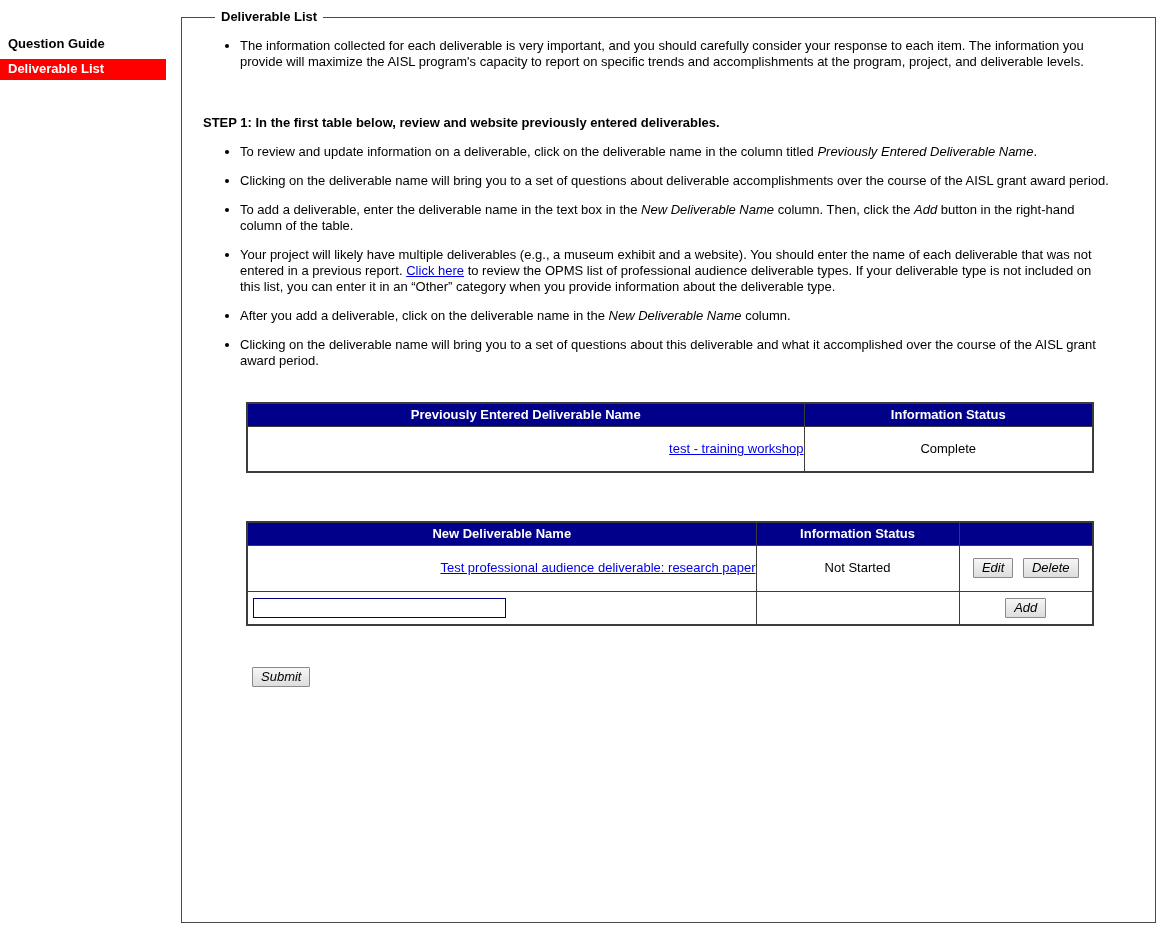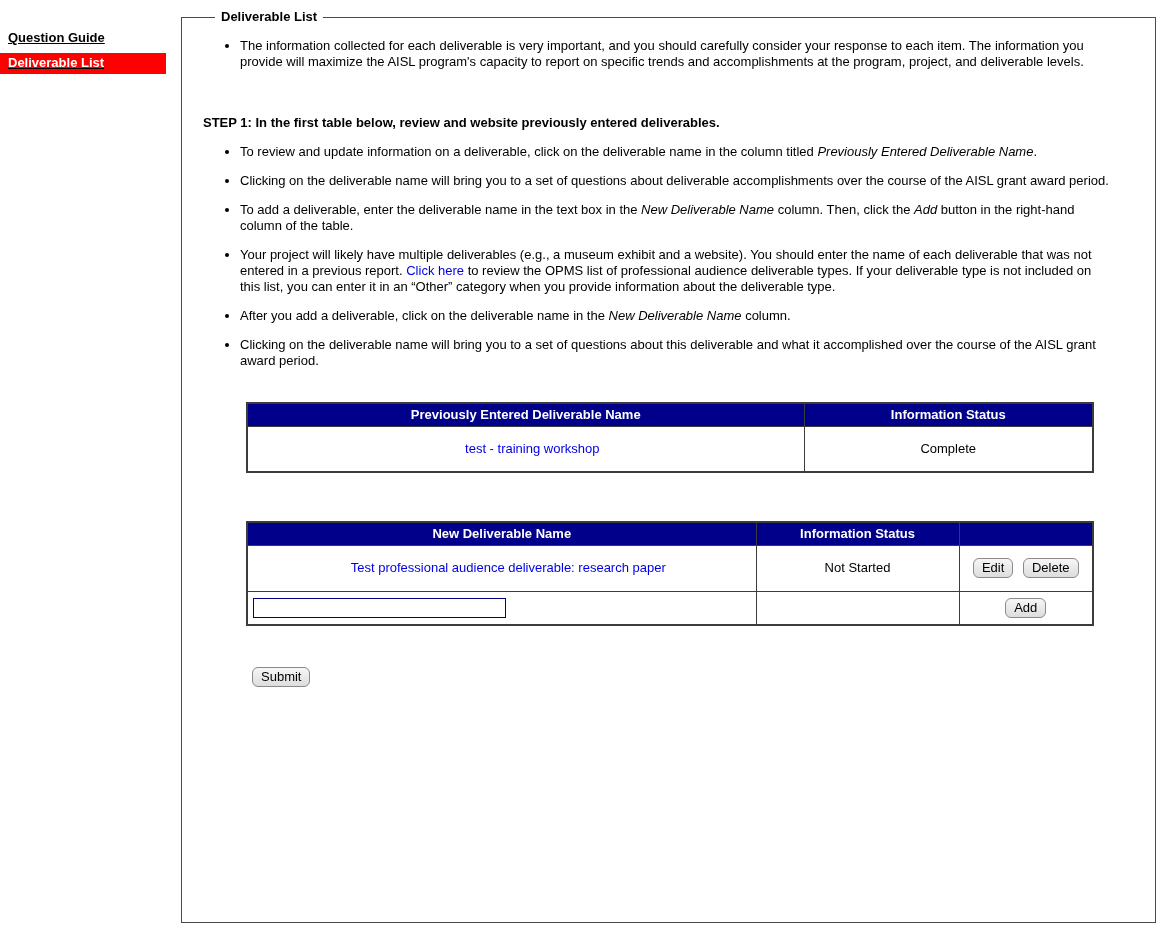--- a/index.html
+++ b/index.html
@@ -1,61 +1,61 @@
 <!DOCTYPE html>
 <html><head>
 <meta charset="utf-8">
 <style>
   * { margin: 0; padding: 0; box-sizing: border-box; }
   html, body { background: #ffffff; width: 1160px; height: 929px;
     font-family: "Liberation Sans", "DejaVu Sans", sans-serif;
     font-size: 13px; color: #000; line-height: 16px; }
 
   
-  .sidebar { position: absolute; left: 0; top: 9px; width: 181px; text-decoration: underline; }
+  .sidebar { position: absolute; left: 0; top: 15px; width: 181px; }
   .sidebar-heading { font-weight: bold; margin: 21px 0 0 8px; }
   .sidebar-active { margin-top: 7px; width: 166px; background: #fe0000;
     color: #fff; font-weight: bold; padding: 2px 0 3px 8px; cursor: pointer; }
 
   
   fieldset.main { position: absolute; left: 181px; top: 9px; width: 975px;
     height: 914px; border: 1px solid #4a4a4a; padding: 0 40px 0 21px; }
   fieldset.main legend { font-weight: bold; margin-left: 12px; padding: 0 6px; }
 
   .intro-bold { font-weight: bold; margin-top: 26px; }
   ul { margin-top: 13px; padding-left: 37px; }
   li { margin-bottom: 13px; }
   li:last-child { margin-bottom: 0; }
   .step-heading { font-weight: bold; margin-top: 45px; }
   .step-heading.second { margin-top: 29px; }
   i { font-style: italic; }
-  a.link { color: #0000e8; cursor: pointer; }
+  a.link { color: #0000e8; text-decoration: underline; cursor: pointer; }
 
   
   table { border-collapse: collapse; margin-left: 43px; table-layout: fixed; }
   table.t1 { margin-top: 33px; }
   table.t2 { margin-top: 48px; }
   th, td { border: 1px solid #3c3c3c; }
   table { border: 2px solid #3c3c3c; }
   th { background: #00008b; color: #ffffff; font-weight: bold;
     height: 23px; text-align: center; font-size: 13px; }
   td { background: #fff; }
-  td.name-cell { padding-left: 13px; height: 46px; vertical-align: middle; text-align: center; }
+  td.name-cell { padding-left: 13px; height: 46px; vertical-align: middle; text-align: right; }
   td.status-cell { text-align: center; vertical-align: middle; }
   td.action-cell { text-align: center; vertical-align: middle; }
   tr.add-row td { height: 34px; }
 
   .text-input { width: 253px; height: 20px; border: 1px solid #000080;
     background: #fff; margin-left: 5px; vertical-align: middle;
     font-family: "Liberation Sans", sans-serif; font-size: 13px; padding: 0 3px; }
 
   .btn { font-family: "Liberation Sans", sans-serif; font-size: 13px;
     color: #000; background: linear-gradient(#f6f6f6, #dddddd);
-    border: 1px solid #8a8a8a; border-radius: 6px; padding: 1px 8px 2px 8px;
-    cursor: pointer; }
+    border: 1px solid #8a8a8a; border-radius: 1px; padding: 1px 8px 2px 8px;
+    cursor: pointer; font-style: italic; }
   .btn + .btn { margin-left: 6px; }
 
   
   .note { color: #fe0000; margin-top: 34px; margin-left: 42px; }
   .submit-wrap { margin-top: 41px; margin-left: 49px; }
 </style>
 </head>
 <body>
 
 <div class="sidebar">

